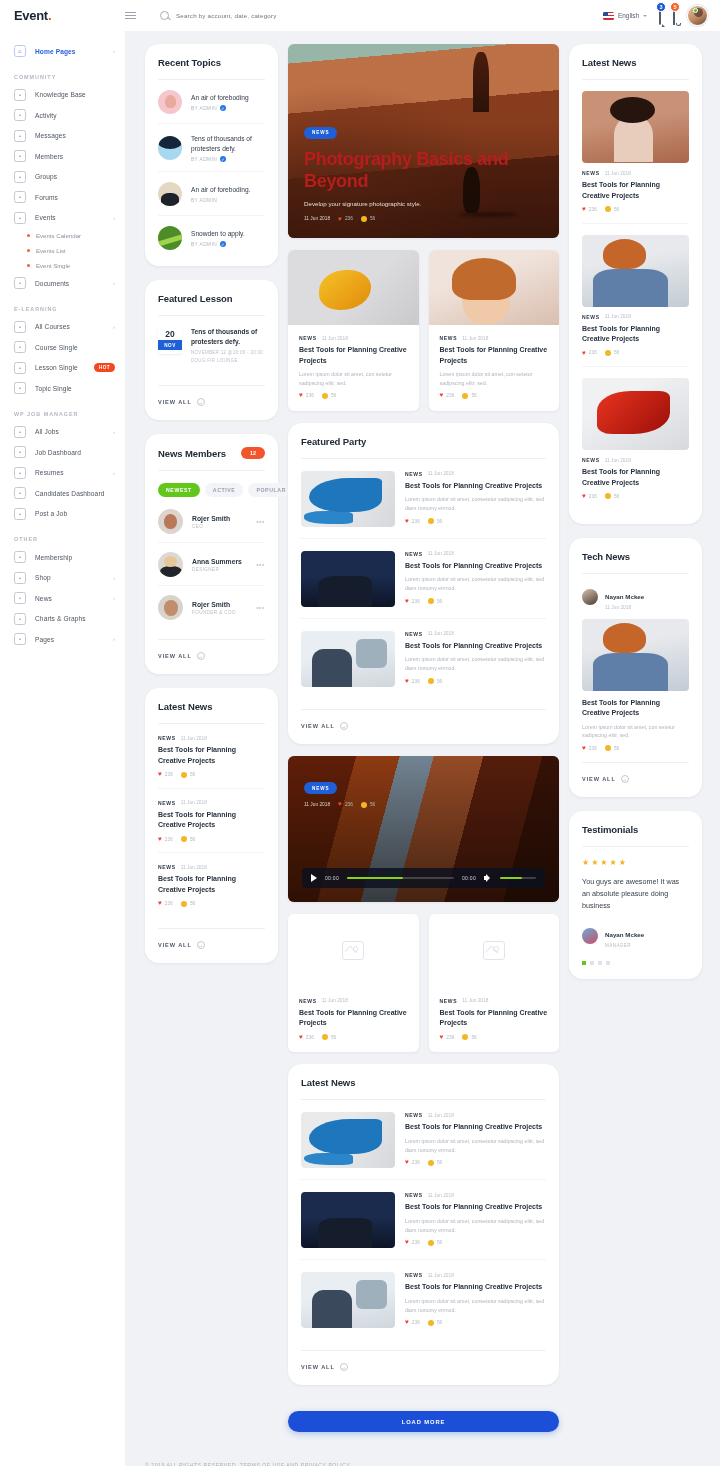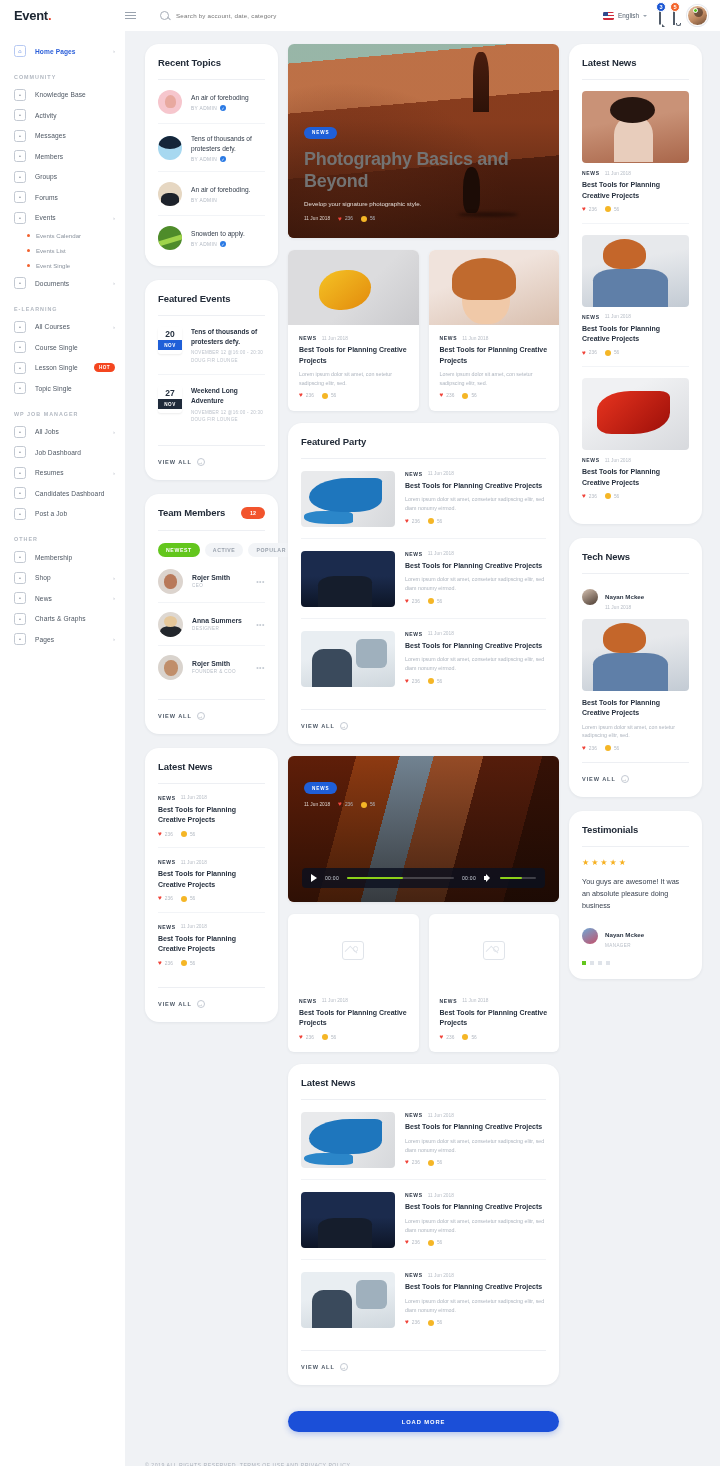--- a/index.html
+++ b/index.html
@@ -151,21 +151,21 @@
     background:
       linear-gradient(180deg, rgba(20,8,4,.05) 0 40%, rgba(25,9,4,.55) 100%),
       radial-gradient(ellipse at 20% 90%, #6d2e17 0%, rgba(109,46,23,0) 55%),
       linear-gradient(175deg, #9fbfb0 0 9%, #c6764a 9% 32%, #8e3f1f 32% 62%, #5d2411 62% 100%);
   }
   .hero-rock { position: absolute; right: 26%; top: 4%; width: 16px; height: 60px; background: linear-gradient(180deg,#4a1d0e,#2d1208); border-radius: 40% 40% 0 0; }
   .hero-fig { position: absolute; right: 29%; bottom: 13%; width: 17px; height: 46px; background: #1c0c06; border-radius: 45% 45% 30% 30%; }
   .hero-shadow { position: absolute; right: 15%; bottom: 11%; width: 60px; height: 5px; background: rgba(20,7,3,.55); border-radius: 50%; filter: blur(1.5px); }
   .pill { display: inline-block; background: #1f5fd8; color: #fff; font-size: 4.6px; font-weight: bold; letter-spacing: .9px; padding: 3.5px 8px; border-radius: 8px; }
   .hero-body { position: absolute; left: 16px; bottom: 16px; right: 16px; }
-  .hero-h1 { font-size: 18px; font-weight: bold; color: #737373; line-height: 1.22; margin-top: 10px; letter-spacing: -.3px; }
+  .hero-h1 { font-size: 18px; font-weight: bold; color: #b91c1c; line-height: 1.22; margin-top: 10px; letter-spacing: -.3px; }
   .hero-sub { font-size: 6.2px; color: #e3dcd7; margin-top: 7px; }
   .hero-meta { display: flex; align-items: center; gap: 8px; margin-top: 9px; }
   .hero-meta .mdate { font-size: 4.8px; color: #ddd5cf; }
 
   
   .two-up { display: flex; gap: 10px; }
   .nc { flex: 1; background: #fff; border-radius: 6px; overflow: hidden; box-shadow: 0 1px 3px rgba(40,50,70,.07); }
   .nc-img { height: 75px; position: relative; overflow: hidden; }
   .img-abstract { background: linear-gradient(135deg,#dcdcde 0 55%,#c9c9cc 100%); }
   .img-abstract:after { content:""; position:absolute; width:52px;height:40px;background:linear-gradient(140deg,#f5c325,#e28a0c);border-radius:55% 45% 60% 40%;left:24%;top:26%; }
@@ -467,60 +467,47 @@
                 <div class="t-meta">
                   <span>BY ADMIN</span>
                   <span class="verif">✓</span>
                 </div>
               </div>
             </div>
           </div>
       </div>
 
       <div class="card card-pad">
-        <div class="card-title">Featured Events</div>
+        <div class="card-title">Featured Lesson</div>
         <div class="divider"></div>
         <div id="events-list">
             <div class="ev-row">
               <div class="ev-date">
                 <div class="ev-d">20</div>
                 <div class="ev-m blue">NOV</div>
               </div>
               <div class="t-body">
                 <div class="ev-title">Tens of thousands of protesters defy.</div>
                 <div class="ev-meta">
                   <div>NOVEMBER 12 @16:00 - 20:30</div>
                   <div>DOUG FIR LOUNGE</div>
                 </div>
               </div>
             </div>
-            <div class="ev-row">
-              <div class="ev-date">
-                <div class="ev-d">27</div>
-                <div class="ev-m dark">NOV</div>
-              </div>
-              <div class="t-body">
-                <div class="ev-title">Weekend Long Adventure</div>
-                <div class="ev-meta">
-                  <div>NOVEMBER 12 @16:00 - 20:30</div>
-                  <div>DOUG FIR LOUNGE</div>
-                </div>
-              </div>
-            </div>
           </div>
         <div class="divider"></div>
         <div class="view-all">
           <span>VIEW ALL</span>
           <span class="va-ic">→</span>
         </div>
       </div>
 
       <div class="card card-pad">
         <div class="tm-head">
-          <span class="card-title">Team Members</span>
+          <span class="card-title">News Members</span>
           <span class="tm-count">12</span>
         </div>
         <div class="divider"></div>
         <div class="tabs" id="tm-tabs">
             <span class="tab on">NEWEST</span>
             <span class="tab">ACTIVE</span>
             <span class="tab">POPULAR</span>
           </div>
         <div id="members-list">
             <div class="mem-row">

